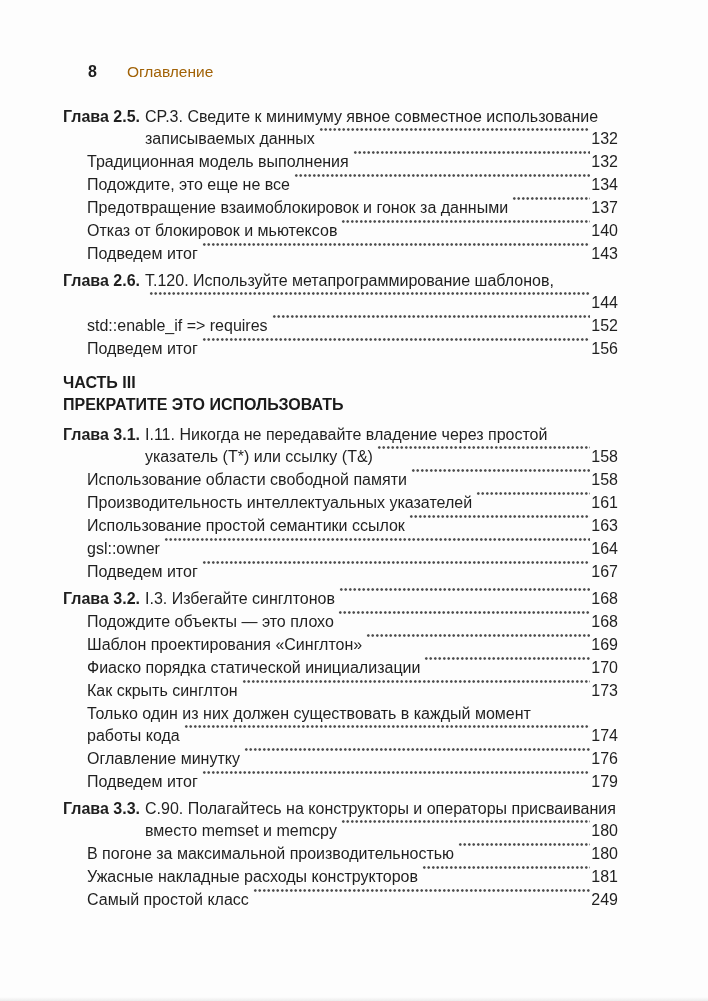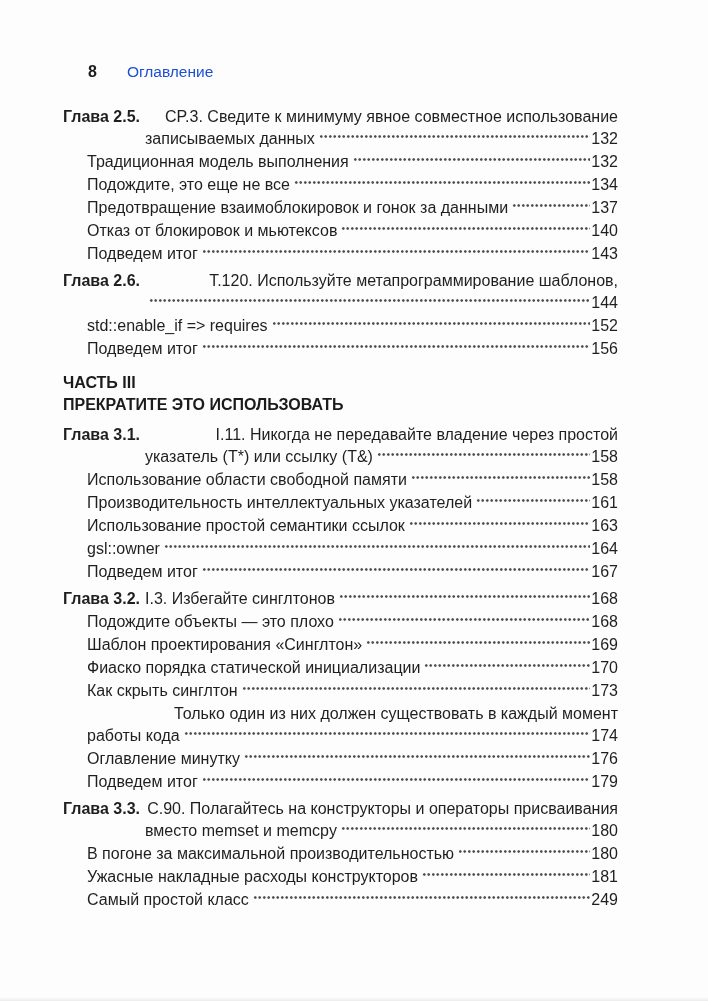--- a/index.html
+++ b/index.html
@@ -17,31 +17,31 @@
     background:linear-gradient(#fdfdfd,#ececec);
   }
   
   .header{
     display:flex;align-items:baseline;
     padding:62px 90px 0 88px;
     margin-bottom:24px;
     font-size:15.5px;line-height:20px;
   }
   .page-num{font-weight:700;font-size:16px;color:#1d1d1d;}
-  .header-title{margin-left:30px;color:#1d4ed8;}
+  .header-title{margin-left:30px;color:#a16207;}
 
   
   .toc{padding:0 90px 0 63px;font-size:16px;line-height:22px;color:#1f1f1f;}
   .entry{display:flex;}
   .entry.chapter{margin-top:5px;margin-bottom:1px;}
   .entry.sub{margin:0 0 1px 24px;}
   .label{width:82px;flex:0 0 82px;font-weight:700;white-space:nowrap;}
   .body{flex:1 1 auto;min-width:0;display:block;}
-  .pre-line{white-space:nowrap;text-align:right;}
-  .lr{display:flex;align-items:center;}
+  .pre-line{white-space:nowrap;}
+  .lr{display:flex;align-items:flex-start;}
   .lr-text{white-space:nowrap;}
   .dots{
     flex:1 1 auto;min-width:12px;height:2.6px;
     margin:0 1px 4.5px 4px;
     background-image:radial-gradient(circle,#4d4d4d 1.05px,rgba(0,0,0,0) 1.35px);
     background-size:4.5px 2.6px;
     background-repeat:repeat-x;
     background-position:left center;
   }
   .pg{white-space:nowrap;}

